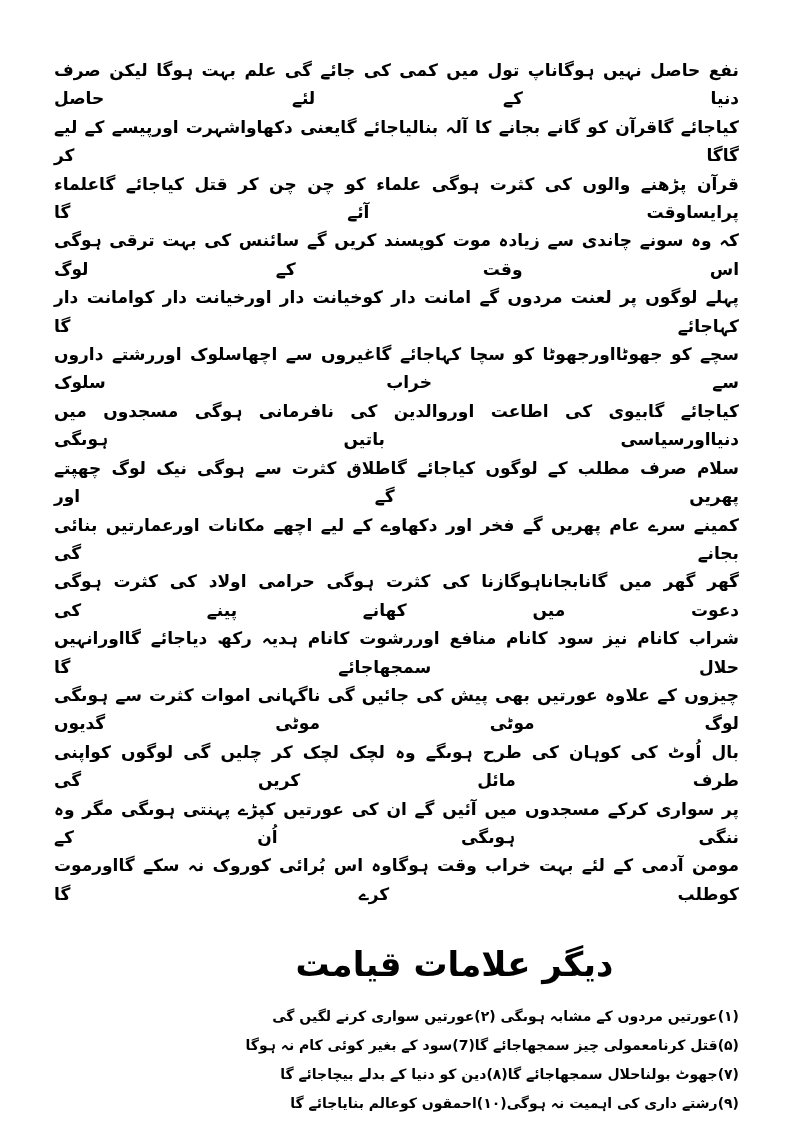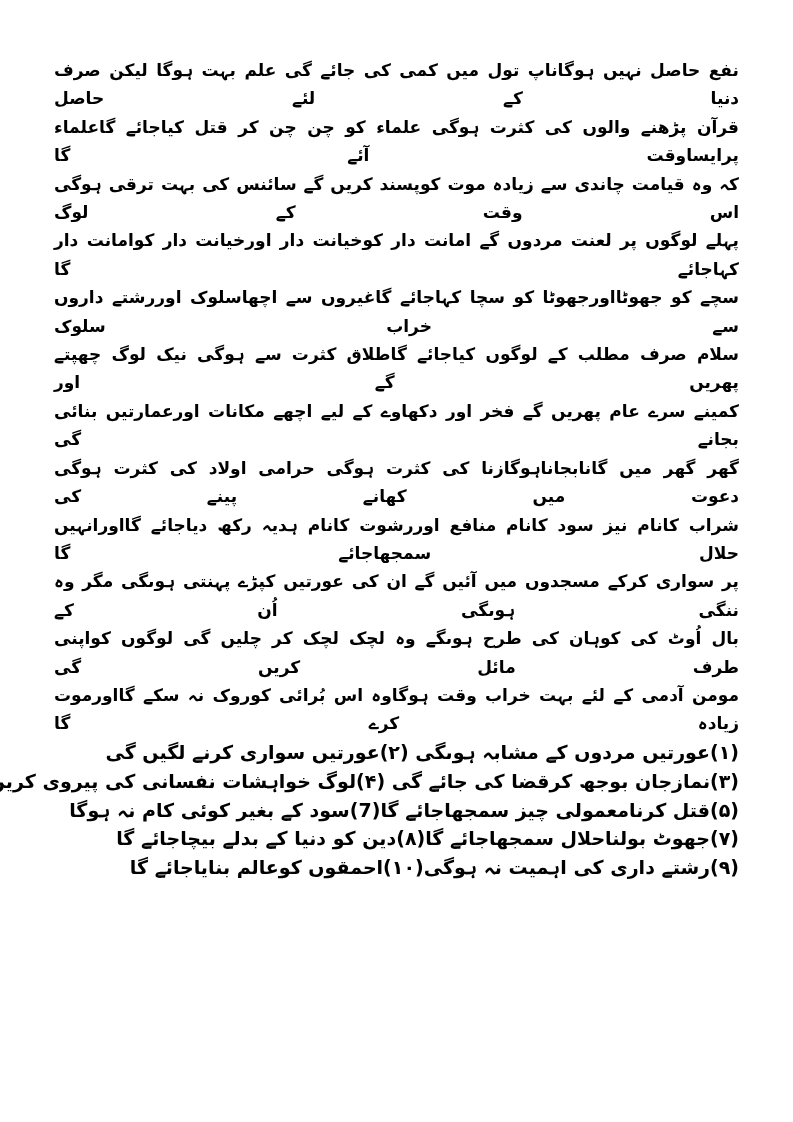--- a/index.html
+++ b/index.html
@@ -42,52 +42,57 @@
     display: inline-block;
     transform: translateX(58px); 
     font-size: 34px;
     font-weight: bold;
     letter-spacing: 1px;
   }
   .signs {
     width: 685px;
   }
   .signs .sign-line {
-    font-size: 19px;
+    font-size: 14px;
     font-weight: bold;
     line-height: 28.9px;
     text-align: right;
     white-space: nowrap;
   }
 </style>
 </head>
 <body>
 
 <div class="page">
   <div class="content">
 
     <div class="intro">
       <div class="line">نفع حاصل نہیں ہوگاناپ تول میں کمی کی جائے گی علم بہت ہوگا لیکن صرف دنیا کے لئے حاصل</div>
+      <div class="line">کیاجائے گاقرآن کو گانے بجانے کا آلہ بنالیاجائے گایعنی دکھاواشہرت اورپیسے کے لیے گاگا کر</div>
       <div class="line">قرآن پڑھنے والوں کی کثرت ہوگی علماء کو چن چن کر قتل کیاجائے گاعلماء پرایساوقت آئے گا</div>
-      <div class="line">کہ وہ قیامت چاندی سے زیادہ موت کوپسند کریں گے سائنس کی بہت ترقی ہوگی اس وقت کے لوگ</div>
+      <div class="line">کہ وہ سونے چاندی سے زیادہ موت کوپسند کریں گے سائنس کی بہت ترقی ہوگی اس وقت کے لوگ</div>
       <div class="line">پہلے لوگوں پر لعنت مردوں گے امانت دار کوخیانت دار اورخیانت دار کوامانت دار کہاجائے گا</div>
       <div class="line">سچے کو جھوٹااورجھوٹا کو سچا کہاجائے گاغیروں سے اچھاسلوک اوررشتے داروں سے خراب سلوک</div>
+      <div class="line">کیاجائے گابیوی کی اطاعت اوروالدین کی نافرمانی ہوگی مسجدوں میں دنیااورسیاسی باتیں ہوںگی</div>
       <div class="line">سلام صرف مطلب کے لوگوں کیاجائے گاطلاق کثرت سے ہوگی نیک لوگ چھپتے پھریں گے اور</div>
       <div class="line">کمینے سرے عام پھریں گے فخر اور دکھاوے کے لیے اچھے مکانات اورعمارتیں بنائی بجانے گی</div>
       <div class="line">گھر گھر میں گانابجاناہوگازنا کی کثرت ہوگی حرامی اولاد کی کثرت ہوگی دعوت میں کھانے پینے کی</div>
       <div class="line">شراب کانام نیز سود کانام منافع اوررشوت کانام ہدیہ رکھ دیاجائے گااورانہیں حلال سمجھاجائے گا</div>
+      <div class="line">چیزوں کے علاوہ عورتیں بھی پیش کی جائیں گی ناگہانی اموات کثرت سے ہوںگی لوگ موٹی موٹی گدیوں</div>
+      <div class="line">بال اُوٹ کی کوہان کی طرح ہوںگے وہ لچک لچک کر چلیں گی لوگوں کواپنی طرف مائل کریں گی</div>
       <div class="line">پر سواری کرکے مسجدوں میں آئیں گے ان کی عورتیں کپڑے پہنتی ہوںگی مگر وہ ننگی ہوںگی اُن کے</div>
-      <div class="line">بال اُوٹ کی کوہان کی طرح ہوںگے وہ لچک لچک کر چلیں گی لوگوں کواپنی طرف مائل کریں گی</div>
-      <div class="line">مومن آدمی کے لئے بہت خراب وقت ہوگاوہ اس بُرائی کوروک نہ سکے گااورموت زیادہ کرے گا</div>
+      <div class="line">مومن آدمی کے لئے بہت خراب وقت ہوگاوہ اس بُرائی کوروک نہ سکے گااورموت کوطلب کرے گا</div>
     </div>
 
+    <div class="heading-wrap">
+      <span class="heading">دیگر علامات قیامت</span>
+    </div>
 
     <div class="signs">
       <div class="sign-line">(۱)عورتیں مردوں کے مشابہ ہوںگی (۲)عورتیں سواری کرنے لگیں گی</div>
-      <div class="sign-line">(۳)نمازجان بوجھ کرقضا کی جائے گی (۴)لوگ خواہشات نفسانی کی پیروی کریں گے</div>
       <div class="sign-line">(۵)قتل کرنامعمولی چیز سمجھاجائے گا(7)سود کے بغیر کوئی کام نہ ہوگا</div>
       <div class="sign-line">(۷)جھوٹ بولناحلال سمجھاجائے گا(۸)دین کو دنیا کے بدلے بیچاجائے گا</div>
       <div class="sign-line">(۹)رشتے داری کی اہمیت نہ ہوگی(۱۰)احمقوں کوعالم بنایاجائے گا</div>
 
     </div>
 
   </div>
 </div>
 
 </body></html>

